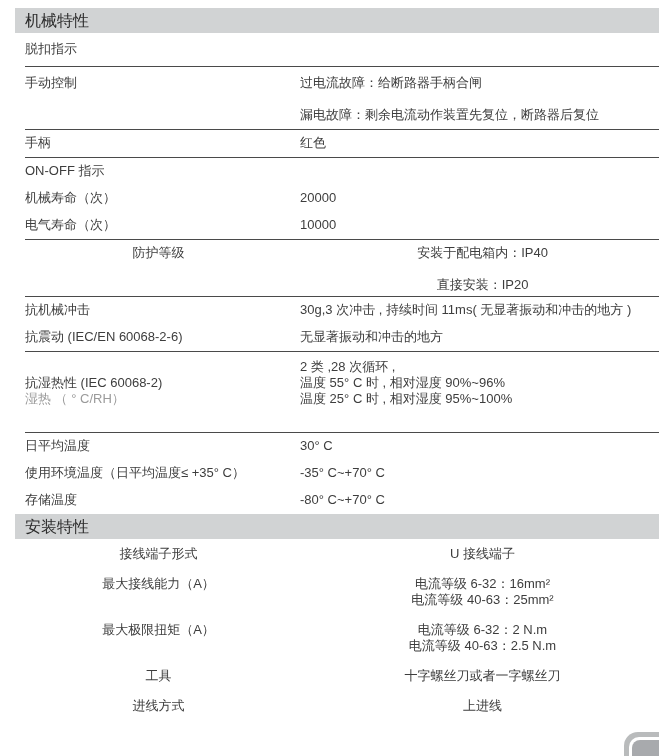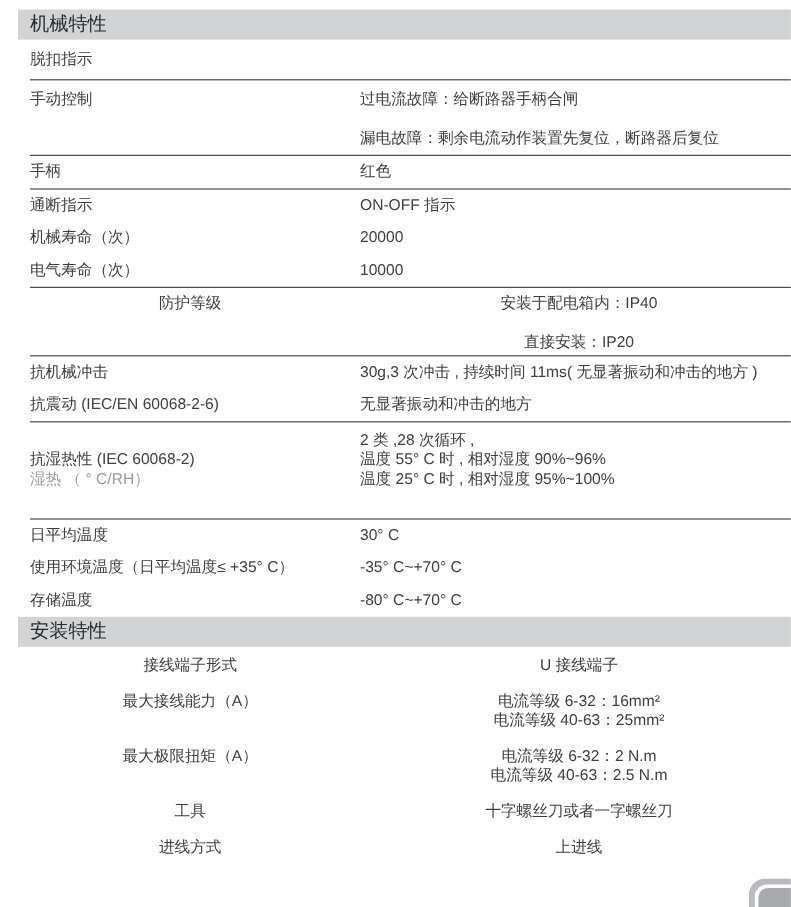--- a/index.html
+++ b/index.html
@@ -94,21 +94,20 @@
 
 漏电故障：剩余电流动作装置先复位，断路器后复位</div>
     </div>
 
     <div class="row divider">
       <div class="lbl">手柄</div>
       <div class="val">红色</div>
     </div>
 
     <div class="row divider">
-      <div class="lbl">通断指示</div>
       <div class="val">ON-OFF 指示</div>
     </div>
 
     <div class="row">
       <div class="lbl">机械寿命（次）</div>
       <div class="val">20000</div>
     </div>
 
     <div class="row">
       <div class="lbl">电气寿命（次）</div>

